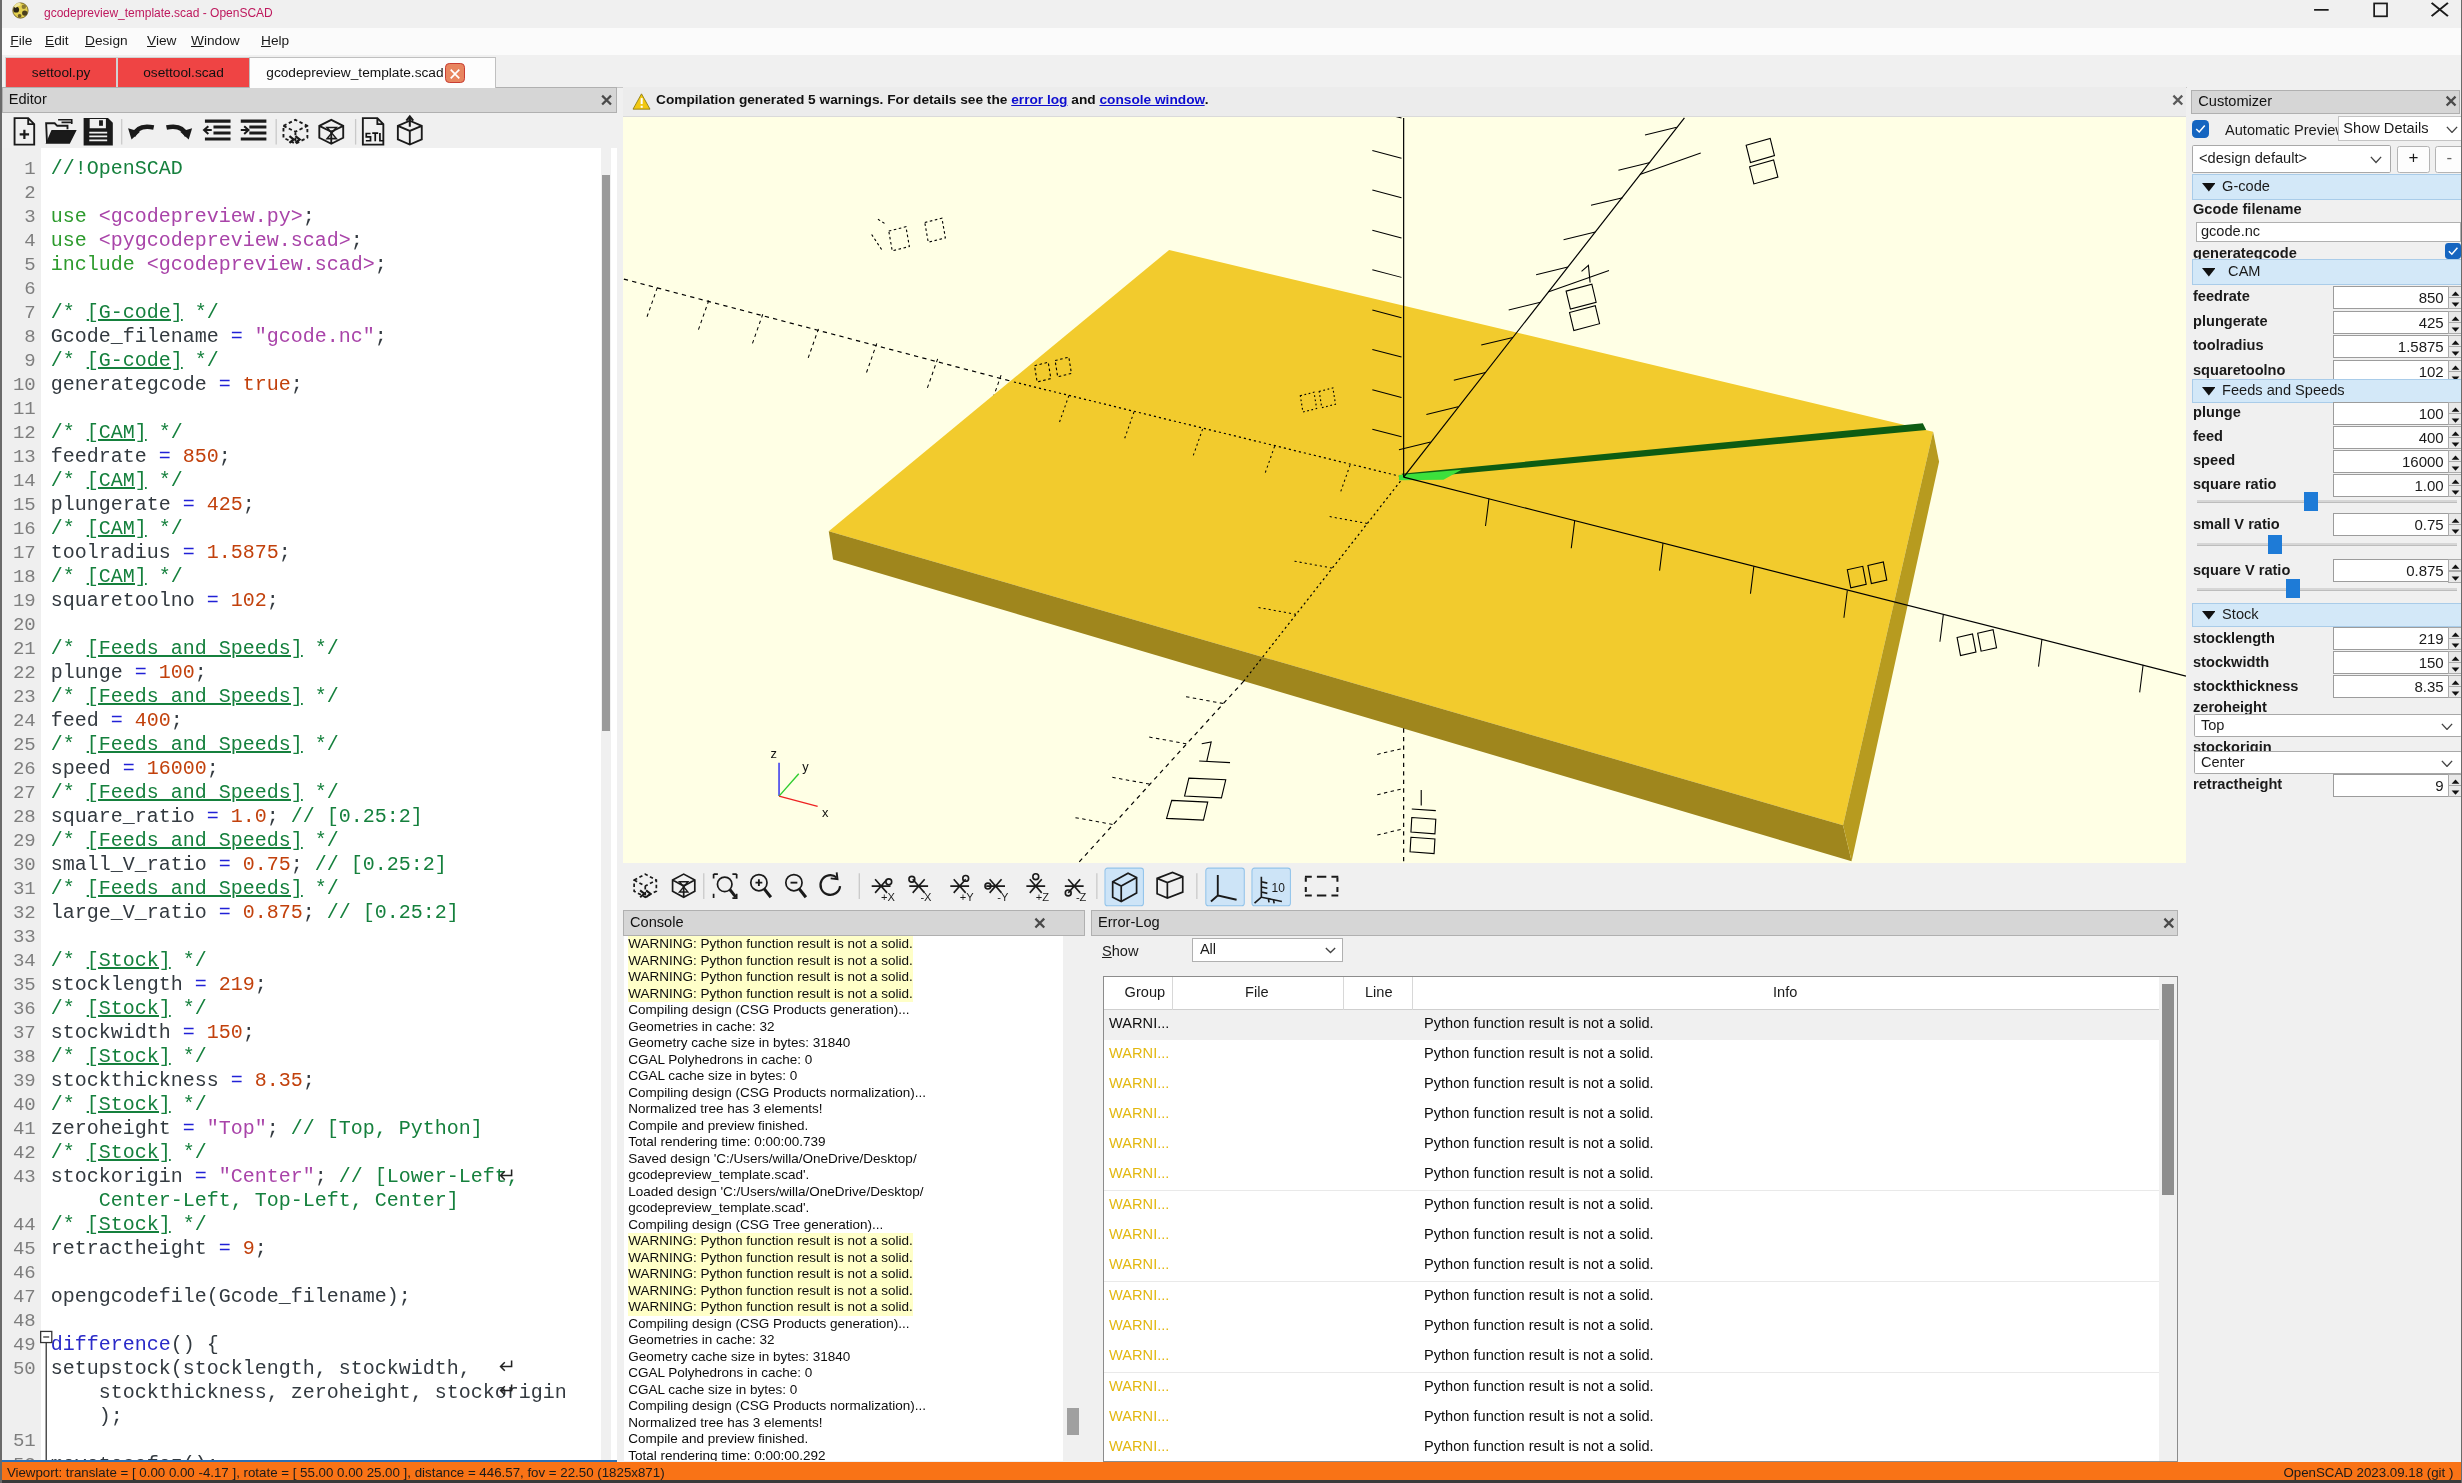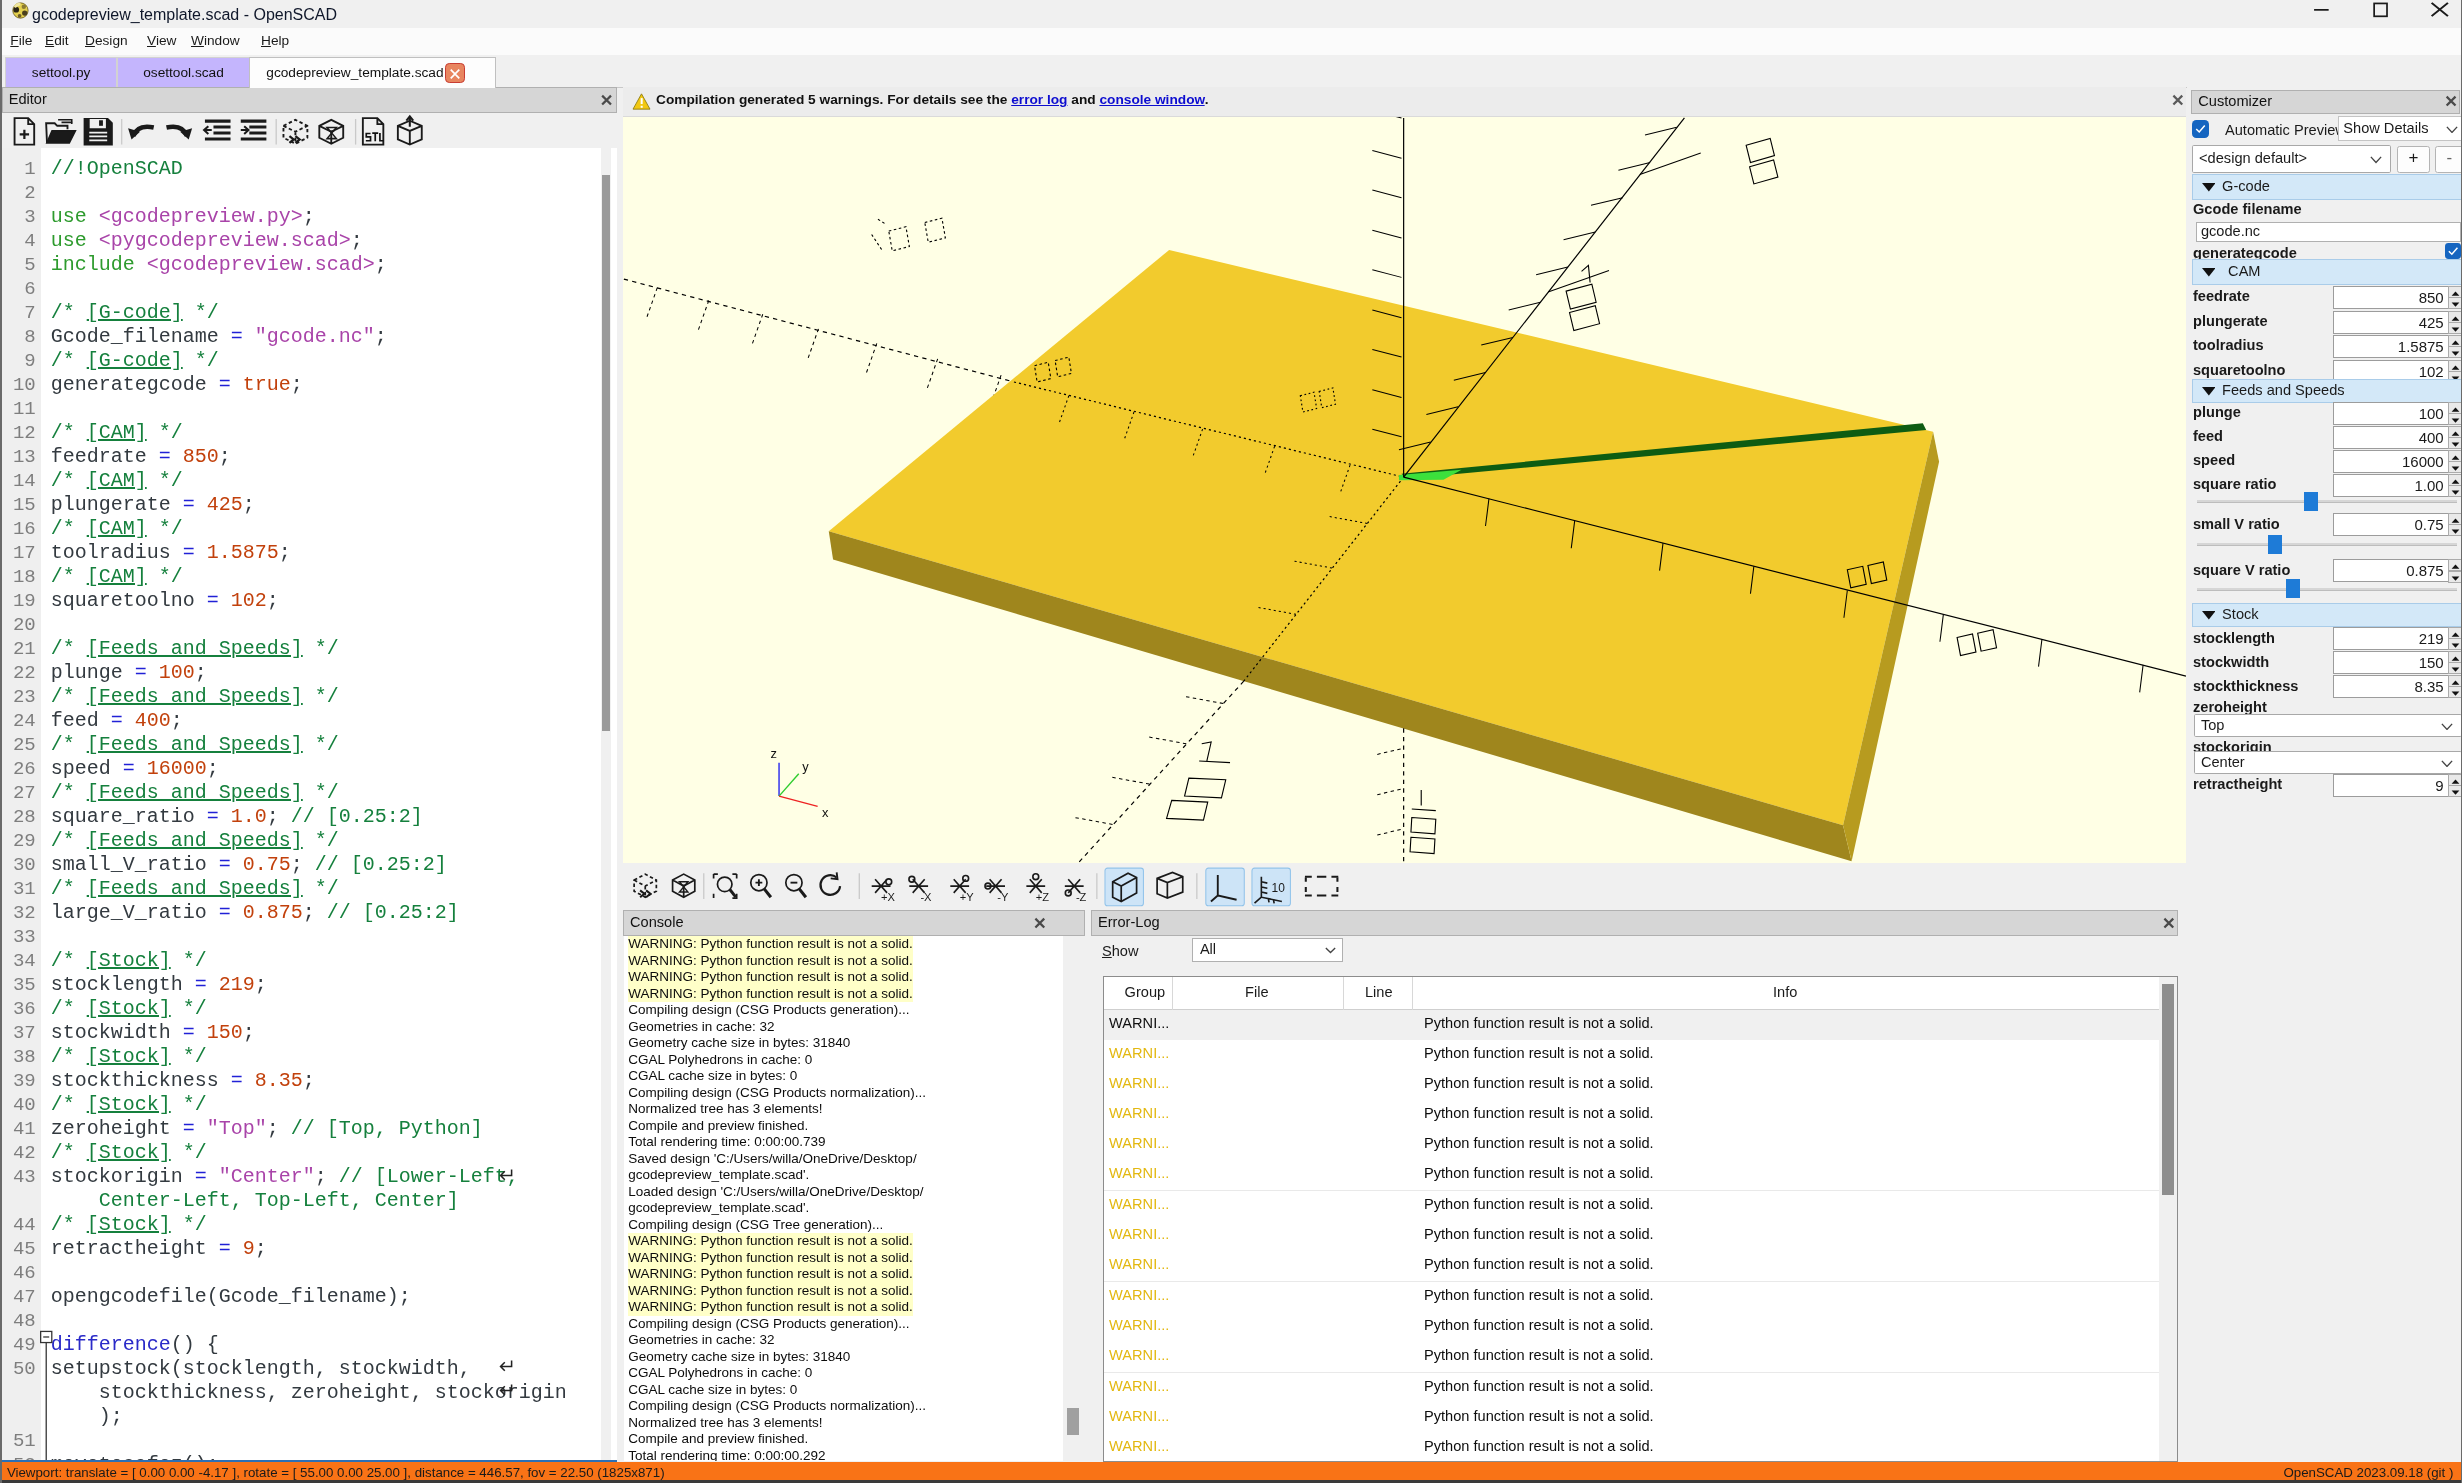--- a/index.html
+++ b/index.html
@@ -6,21 +6,21 @@
   body{width:2462px;height:1483px;position:relative;overflow:hidden;
        font-family:"Liberation Sans",sans-serif;background:#f0f0f0;color:#1a1a1a;}
   .abs{position:absolute;}
   
   #titlebar{left:0;top:0;width:2462px;height:28px;background:#f0f0f0;}
   #menubar{left:0;top:28px;width:2462px;height:26.6px;background:#fbfbfb;font-size:13.7px;}
   .mitem{position:absolute;top:5.1px;}
   .mitem u{text-decoration:underline;}
   #tabbar{left:0;top:55px;width:2462px;height:32px;background:#f0f0f0;border-bottom:0.9px solid #c8c8c8;}
   .tab{position:absolute;top:1.7px;height:29px;line-height:29px;text-align:center;font-size:13.7px;
-       background:#c4b5fd;border:0.9px solid #d2d2d2;border-bottom:none;color:#111;}
+       background:#ef4444;border:0.9px solid #d2d2d2;border-bottom:none;color:#111;}
   .tabactive{background:#fdfdfd;border-color:#c0c0c0;height:30px;z-index:2;}
   
   #editor{left:1.7px;top:87px;width:615px;height:1375px;background:#fff;overflow:hidden;}
   .paneltitle{position:absolute;background:#d6d6d6;border:0.9px solid #b0b0b0;font-size:14.6px;color:#111;}
   .closex{position:absolute;color:#4a4a4a;font-size:16.3px;font-weight:bold;}
   #edtoolbar{position:absolute;left:0;top:26px;width:615px;height:35px;background:#f0f0f0;}
   #gutter{position:absolute;left:0;top:61px;width:39px;height:1312px;background:#efefef;}
   #gutter pre{margin:0;padding:9.4px 0 0 0;font-family:"Liberation Mono",monospace;font-size:19px;
       line-height:24px;color:#7e7e7e;text-align:right;width:34px;}
   #code{position:absolute;left:49px;top:61px;width:552px;height:1312px;overflow:hidden;}
@@ -63,21 +63,21 @@
 <div class="abs" id="titlebar">
   <svg style="position:absolute;left:11px;top:1.7px" width="20.6" height="17" viewBox="0 0 24 20">
     <circle cx="11" cy="10" r="9" fill="#e3cf4e"></circle>
     <circle cx="11" cy="10" r="9" fill="none" stroke="#6b5b1e" stroke-width="1"></circle>
     <circle cx="6" cy="9" r="3.4" fill="#2a2416"></circle>
     <circle cx="15" cy="5.5" r="2.6" fill="#8a7a33"></circle>
     <circle cx="16" cy="13" r="3.1" fill="#4a3f1d"></circle>
     <circle cx="10" cy="16.3" r="2.2" fill="#6b5b2a"></circle>
     <path d="M3 5 A9 9 0 0 1 11 1 L11 4 A6 6 0 0 0 5.5 7 Z" fill="#efe6a0"></path>
   </svg>
-  <span style="position:absolute;left:32px;top:6px;font-size:16px;color:#0f172a;">gcodepreview_template.scad - OpenSCAD</span>
+  <span style="position:absolute;left:44px;top:6px;font-size:12px;color:#be185d;">gcodepreview_template.scad - OpenSCAD</span>
   <svg style="position:absolute;left:2308px;top:0" width="146" height="20.6" viewBox="0 0 170 24">
     <line x1="7" y1="11.5" x2="24" y2="11.5" stroke="#1a1a1a" stroke-width="2"></line>
     <rect x="77" y="4" width="15" height="15" fill="none" stroke="#1a1a1a" stroke-width="2"></rect>
     <path d="M144 4 L163 23 M163 4 L144 23" stroke="#1a1a1a" stroke-width="2.4" transform="scale(1,0.82)"></path>
   </svg>
 </div>
 <div class="abs" id="menubar">
   <span class="mitem" style="left:10.3px"><u>F</u>ile</span>
   <span class="mitem" style="left:45px"><u>E</u>dit</span>
   <span class="mitem" style="left:85px"><u>D</u>esign</span>

